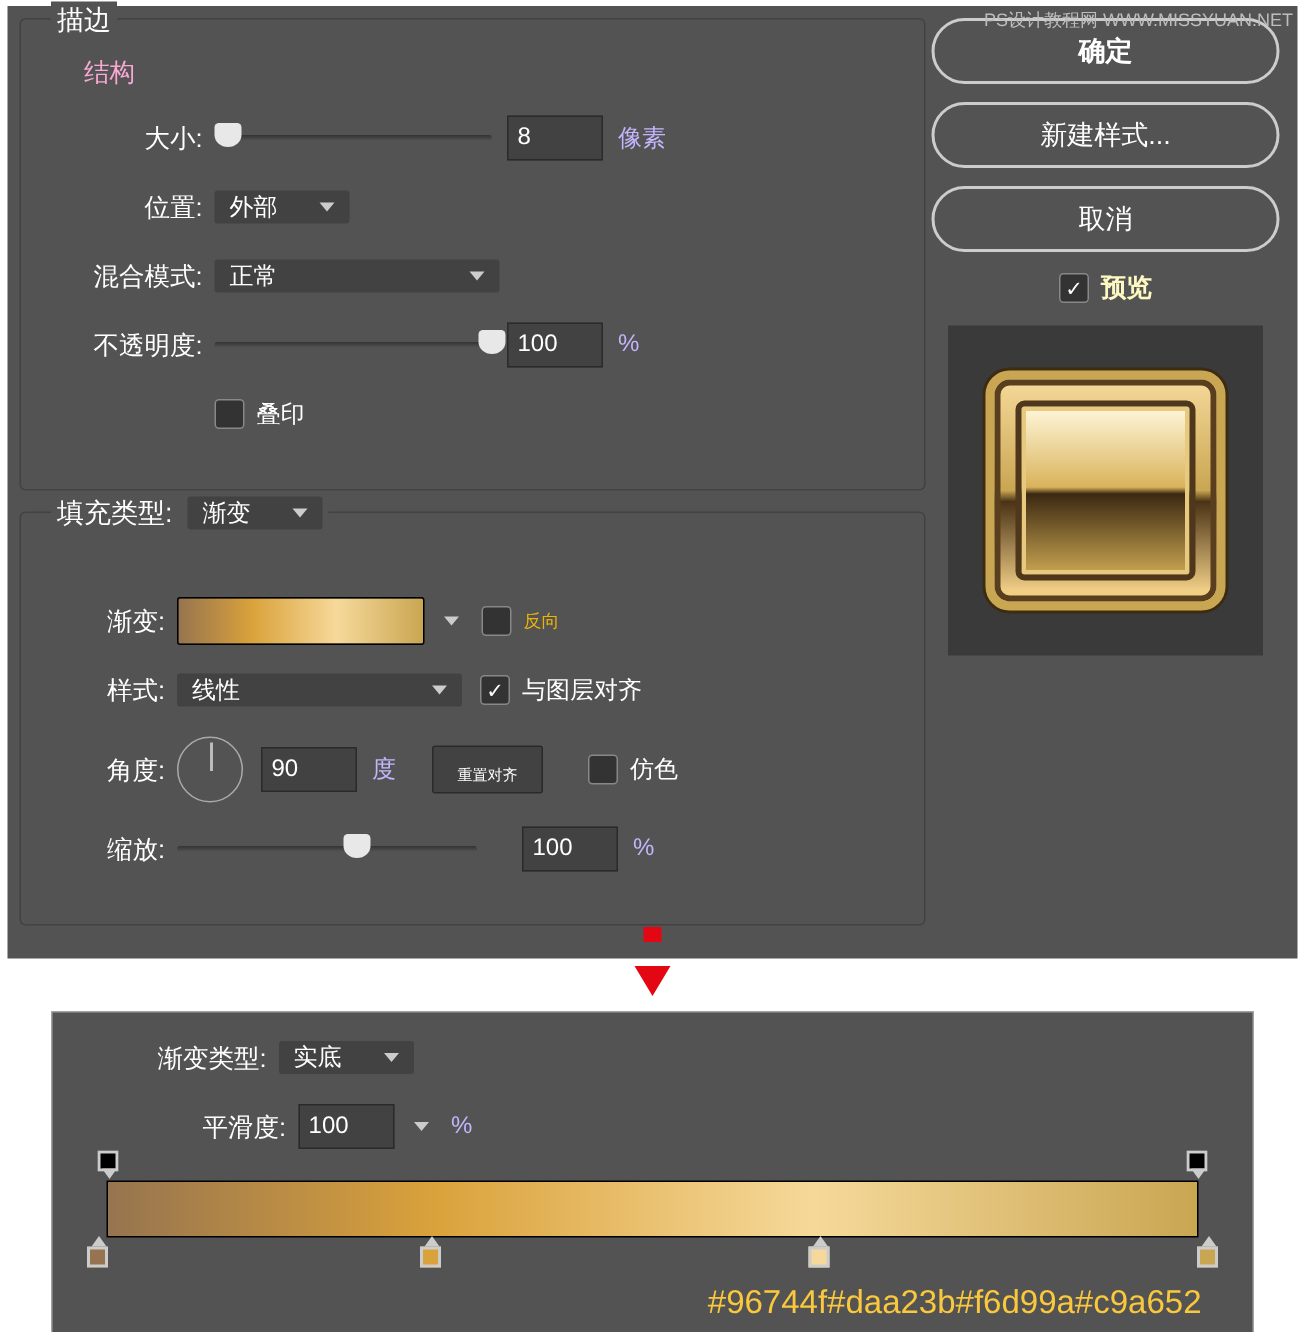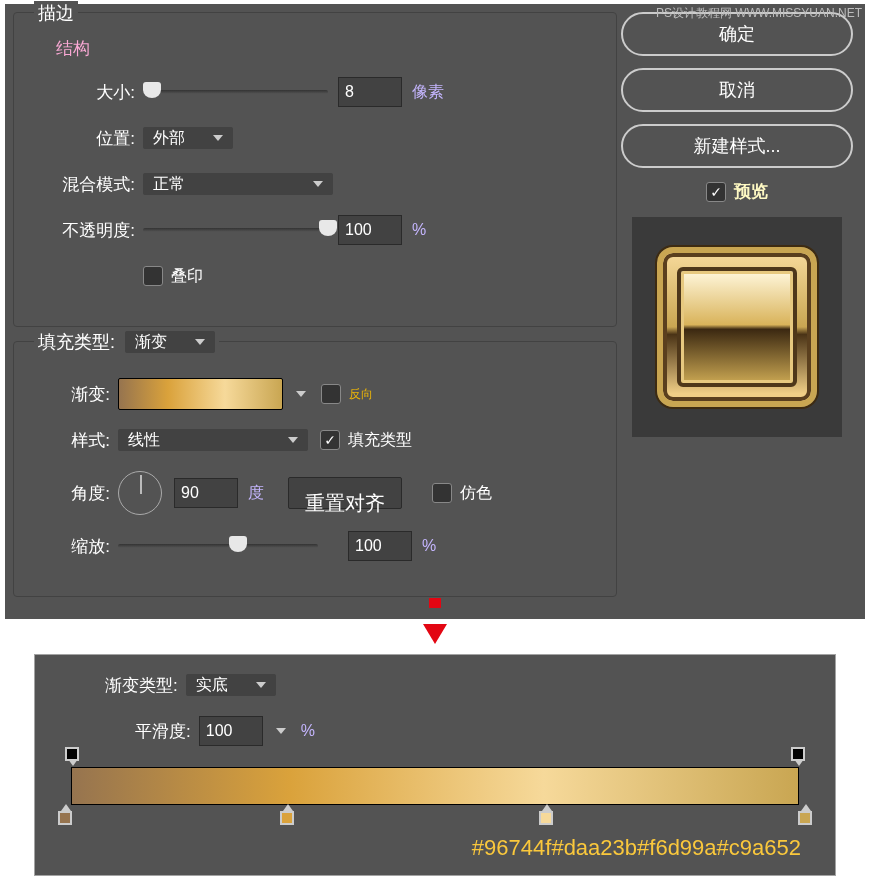--- a/index.html
+++ b/index.html
@@ -32,24 +32,24 @@
   .checkbox { width: 20px; height: 20px; border: 1px solid #888; border-radius: 3px; background: #333; display: flex; align-items: center; justify-content: center; color: #fff; font-size: 14px; margin-right: 8px; }
   .checkbox.checked::before { content: "✓"; }
 
   .grad-swatch { width: 165px; height: 32px; border: 1px solid #000; border-radius: 2px; background: linear-gradient(to right, #96744f, #daa23b 30%, #f6d99a 65%, #c9a652); cursor: pointer; }
   .swatch-wrap { display:flex; align-items:center; }
   .swatch-chev-box { width: 28px; height: 32px; display:flex; align-items:center; justify-content:center; }
 
   .angle-dial { width: 44px; height: 44px; border: 1px solid #aaa; border-radius: 50%; position: relative; background: #535353; margin-right: 12px; }
   .angle-line { position: absolute; width: 2px; height: 19px; background: #bbb; top: 3px; left: 21px; }
 
-  .btn { background: #424242; border: 1px solid #2a2a2a; color: #fff; font-size: 20px; height: 32px; padding: 12px 16px; border-radius: 2px; cursor: pointer; }
+  .btn { background: #424242; border: 1px solid #2a2a2a; color: #fff; font-size: 10px; height: 32px; padding: 12px 16px; border-radius: 2px; cursor: pointer; }
 
   .side-btn { background: #535353; border: 2px solid #ccc; color: #fff; font-size: 18px; height: 44px; width: 100%; border-radius: 22px; margin-bottom: 12px; cursor: pointer; display:flex; align-items:center; justify-content:center; }
-  .side-btn.emph { font-weight: normal; }
+  .side-btn.emph { font-weight: bold; }
 
   .preview-row { display: flex; align-items: center; justify-content: center; margin-top: 10px; margin-bottom: 14px; }
   .preview-row .label { color: #fef9c3; font-size: 17px; font-weight: bold; }
 
   .preview-box { width: 210px; height: 220px; background: #3a3a3a; margin: 0 auto; display:flex; align-items:center; justify-content:center; }
   .gold-square { width: 160px; height: 160px; border-radius: 16px; background: linear-gradient(to bottom, #f6d99a, #c9a652 50%, #4a3316 55%, #f0ce86 95%); border: 6px solid #c9a652; box-shadow: inset 0 0 0 4px #5a3f1e, 0 0 0 2px #3d2b12; position: relative; }
   .gold-square::before { content:""; position:absolute; top:14px; left:14px; right:14px; bottom:14px; border-radius:6px; background: linear-gradient(to bottom, #fff7dc 0%, #d9b35a 48%, #3b2811 52%, #c9a652 100%); border:4px solid #4e371a; box-shadow:inset 0 0 0 3px #e7c980; }
 
   .arrow-down { width:0; height:0; border-left:12px solid transparent; border-right:12px solid transparent; border-top:20px solid #e30613; margin: 6px auto 10px auto; }
   .arrow-stem { width:12px; height:10px; background:#e30613; margin:-16px auto 0; position:relative; top:-10px; }
@@ -119,40 +119,40 @@
 
     <div class="group" style="padding-top:30px;">
       <div class="group-title" style="display:flex; align-items:center; gap:10px;">
         <span>填充类型:</span>
         <span class="select w90" style="background:#424242;">
           <span>渐变</span>
           <span class="chev"></span>
         </span>
       </div>
 
-      <div class="row" style="margin-top:6px;">
+      <div class="row" style="margin-top:26px;">
         <div class="row-label short">渐变:</div>
         <div class="swatch-wrap">
           <div class="grad-swatch"></div>
           <div class="swatch-chev-box">
               <span class="chev"></span>
             </div>
         </div>
         <div class="checkbox" style="margin-left:10px;"></div>
         <span style="color:#eab308;font-size:12px;">反向</span>
       </div>
 
       <div class="row">
         <div class="row-label short">样式:</div>
         <div class="select w190">
           <span>线性</span>
           <span class="chev"></span>
         </div>
         <div class="checkbox checked" style="margin-left:12px;"></div>
-        <span style="color:#fff;font-size:16px;">填充类型</span>
+        <span style="color:#fff;font-size:16px;">与图层对齐</span>
       </div>
 
       <div class="row" style="height:46px;">
         <div class="row-label short">角度:</div>
         <div class="angle-dial">
             <div class="angle-line"></div>
           </div>
         <input class="num-input" value="90" style="">
         <span class="unit">度</span>
         <button class="btn" style="margin-left:24px;">重置对齐</button>
@@ -167,22 +167,22 @@
           </div>
         <input class="num-input" style="margin-left: 20px;" value="100">
         <span class="unit">%</span>
       </div>
     </div>
 
   </div>
 
   <div class="right-col">
     <button class="side-btn emph">确定</button>
+    <button class="side-btn">新建样式...</button>
     <button class="side-btn">取消</button>
-    <button class="side-btn">新建样式...</button>
     <div class="preview-row">
       <div class="checkbox checked"></div>
       <span class="label">预览</span>
     </div>
     <div class="preview-box">
       <div class="gold-square"></div>
     </div>
   </div>
 </div>
 

